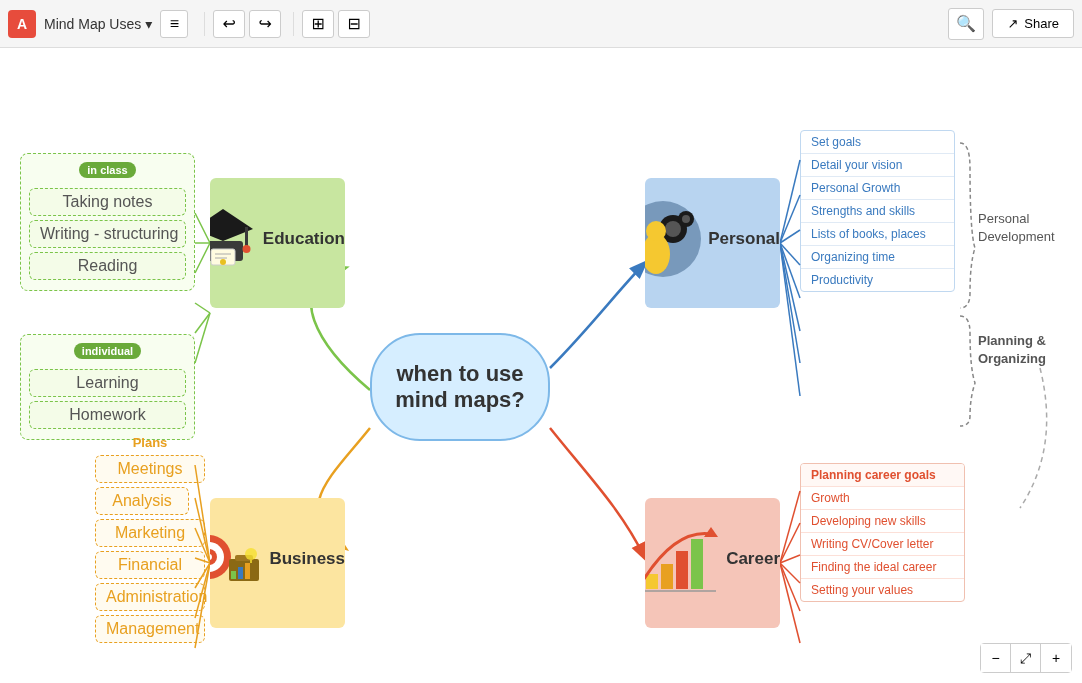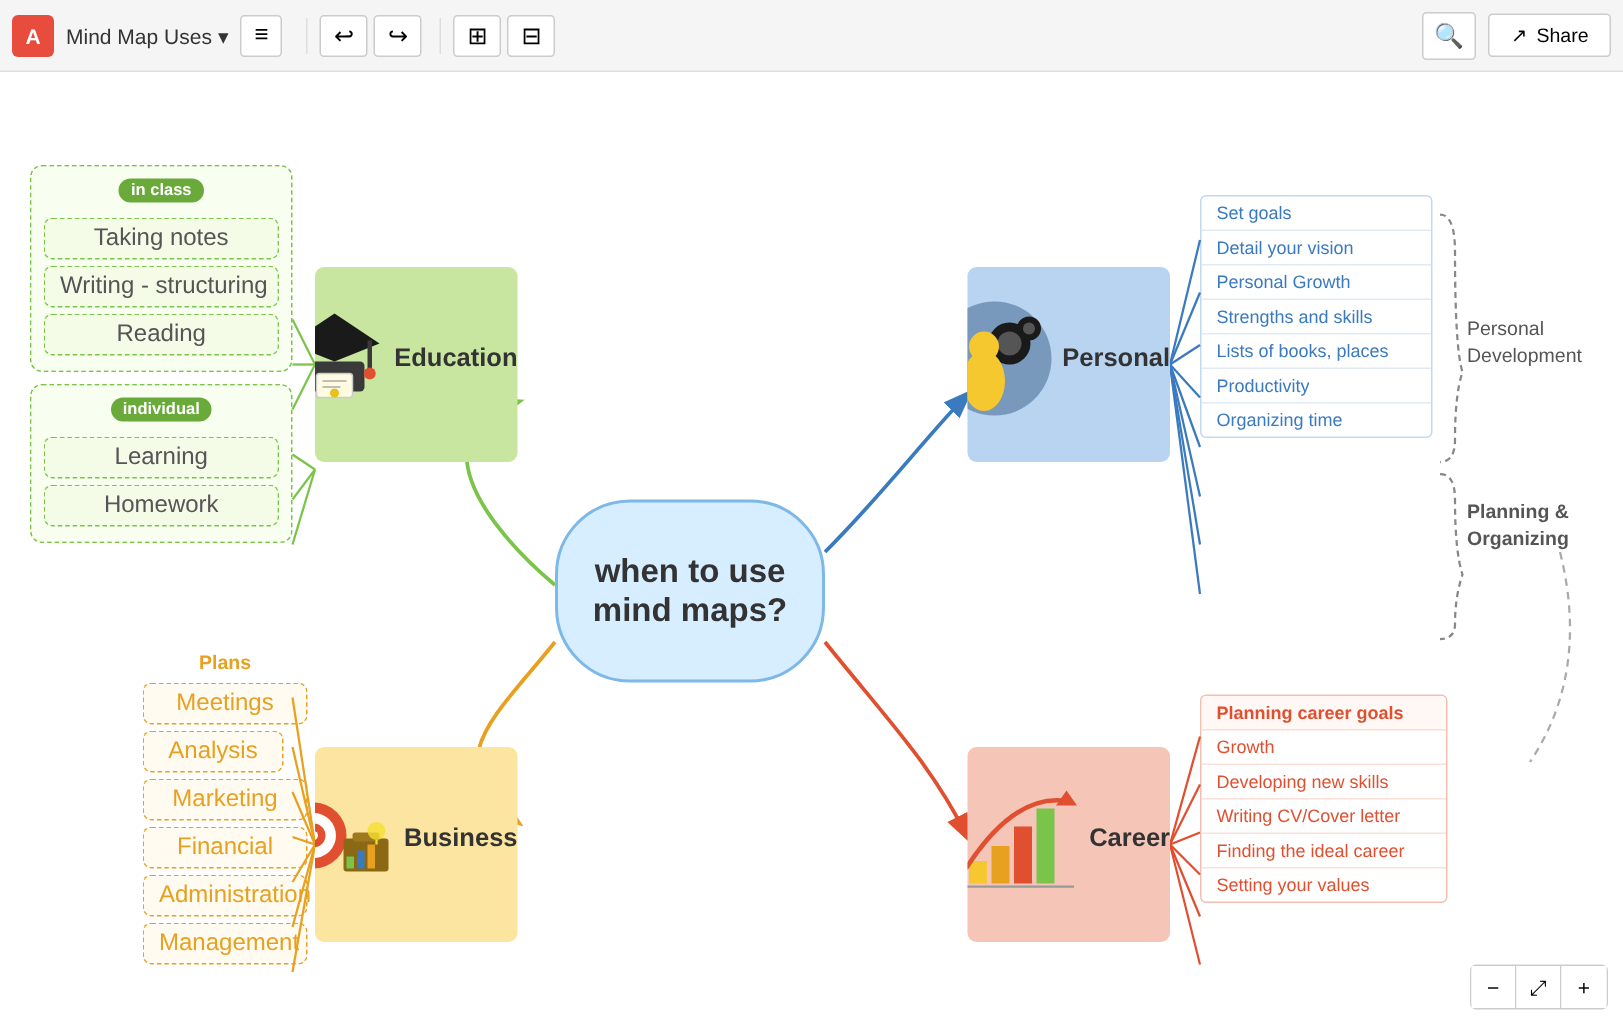--- a/index.html
+++ b/index.html
@@ -109,21 +109,21 @@
       height: 635px;
       background: #fff;
     }
 
     
     .center-node {
       position: absolute;
       left: 370px;
       top: 285px;
       width: 180px;
-      height: 122px;
+      height: 108px;
       background: #d6eeff;
       border-radius: 50px;
       display: flex;
       align-items: center;
       justify-content: center;
       text-align: center;
       font-family: 'Comic Sans MS', cursive, sans-serif;
       font-size: 22px;
       font-weight: bold;
       color: #333;
@@ -223,20 +223,21 @@
       color: #e8a020;
       background: #fffbf0;
     }
 
     
     .group-box {
       border: 1.5px dashed;
       border-radius: 8px;
       padding: 6px 8px;
       margin-bottom: 8px;
+      margin-top: 43px;
     }
     .group-box-green { border-color: #7bc44a; background: #f8fef0; }
 
     
     .right-list-item {
       display: block;
       padding: 4px 10px;
       font-size: 12px;
       color: #3a7abf;
       border-bottom: 1px solid #e0eaf5;
@@ -487,22 +488,22 @@
     <div class="list-item-box list-item-orange" style="width:110px;">Management</div>
   </div>
 
   <div style="position:absolute;left:800px;top:82px;">
     <div style="border:1px solid #c0d8f0;border-radius:4px;overflow:hidden;width:155px;">
       <span class="right-list-item">Set goals</span>
       <span class="right-list-item">Detail your vision</span>
       <span class="right-list-item">Personal Growth</span>
       <span class="right-list-item">Strengths and skills</span>
       <span class="right-list-item">Lists of books, places</span>
+      <span class="right-list-item">Organizing time</span>
       <span class="right-list-item">Productivity</span>
-      <span class="right-list-item">Organizing time</span>
     </div>
   </div>
 
   <div style="position:absolute;left:978px;top:162px;font-size:13px;color:#555;line-height:1.4;">
     <span>Personal</span><br>
     <span>Development</span>
   </div>
 
   <div style="position:absolute;left:978px;top:284px;font-size:13px;color:#555;line-height:1.4;font-weight:bold;">
     <span>Planning &amp;</span><br>

